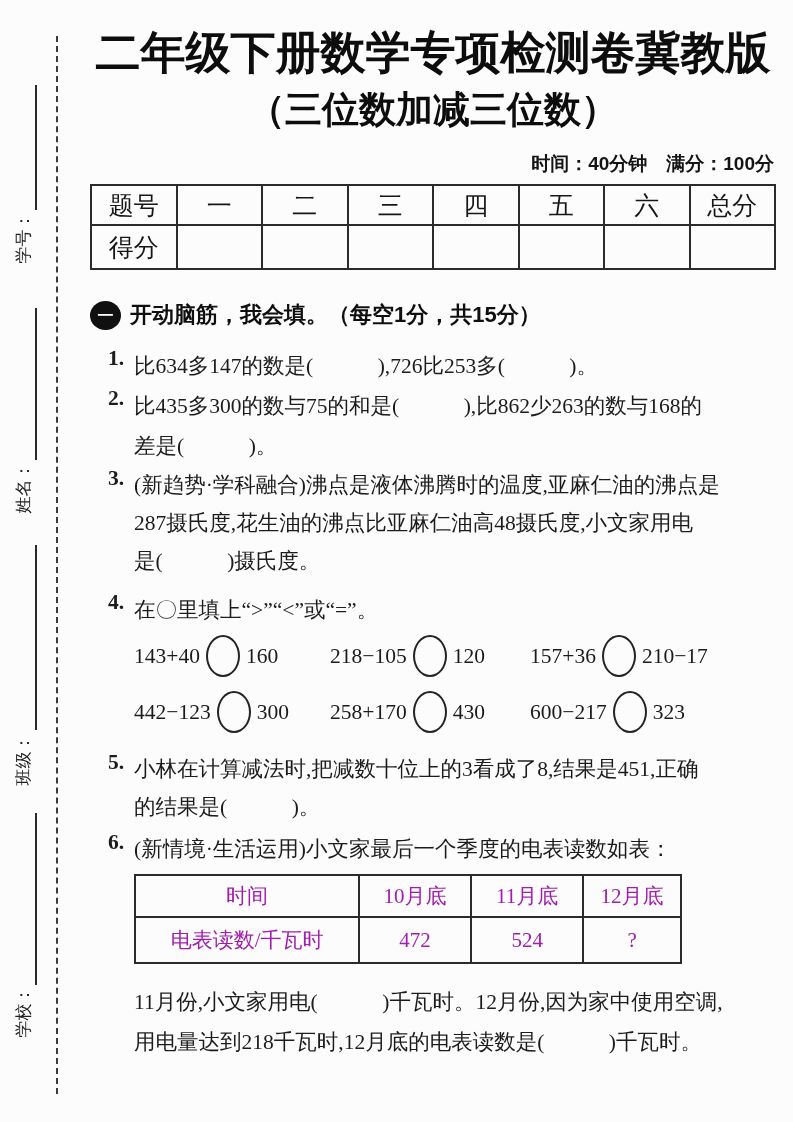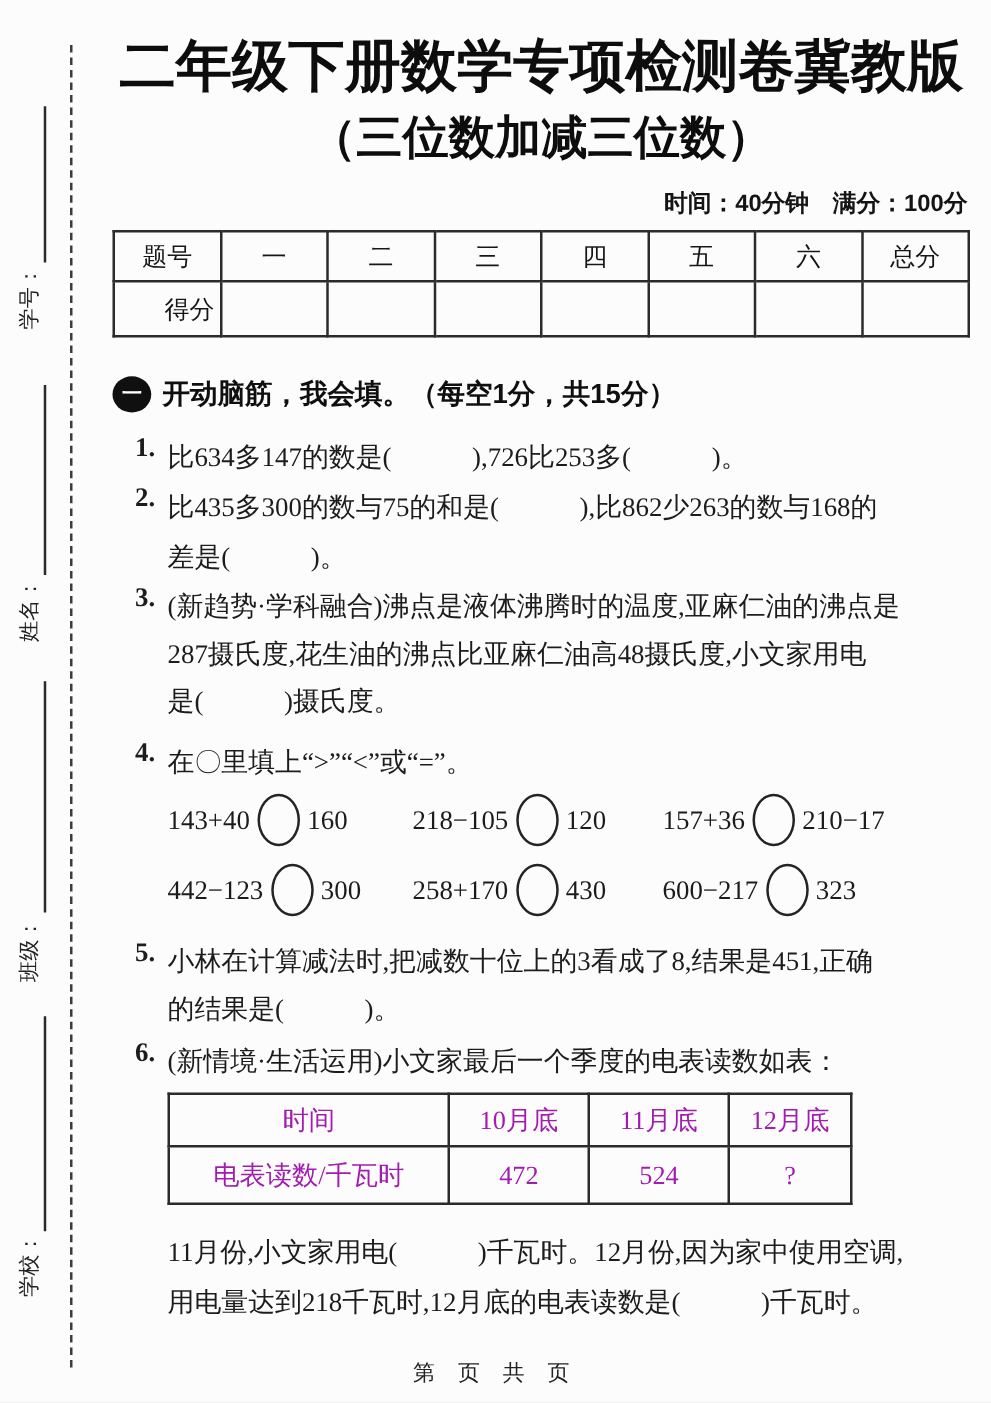--- a/index.html
+++ b/index.html
@@ -36,26 +36,26 @@
     font-family:"Liberation Sans","DejaVu Sans",sans-serif;
   }
   .meta {
     margin-top:18px; text-align:right; font-size:19px; line-height:24px;
     font-weight:bold; color:#141414; padding-right:2px;
     font-family:"Liberation Sans","DejaVu Sans",sans-serif;
   }
   
   table.score {
     margin-top:8px; width:100%; border-collapse:collapse; table-layout:fixed;
-    font-size:20px; color:#161616;
+    font-size:25px; color:#161616;
   }
   table.score td {
     border:2px solid #2b2b2b; text-align:center; height:40px; padding:0 4px;
   }
-  table.score tr.score-row td { height:44px;text-align:right; }
+  table.score tr.score-row td { height:44px; }
   
   .sec-header {
     margin-top:30px; display:flex; align-items:center; gap:9px;
     font-weight:bold; font-size:22px; color:#0f0f0f;
     font-family:"Liberation Sans","DejaVu Sans",sans-serif;
   }
   .sec-marker {
     flex:0 0 auto; width:31px; height:29px; border-radius:50%;
     background:#101010; color:#ffffff; text-align:center; line-height:29px;
     font-size:16px; font-weight:bold;
@@ -227,14 +227,13 @@
       </tbody>
     </table>
 
     <div class="q after-table">
       <div class="qline">11月份,小文家用电(　　　)千瓦时。12月份,因为家中使用空调,</div>
       <div class="qline">用电量达到218千瓦时,12月底的电表读数是(　　　)千瓦时。</div>
     </div>
 
   </div>
 
-  <div class="footer">第 页 共 页</div>
 </div>
 
 </body></html>

